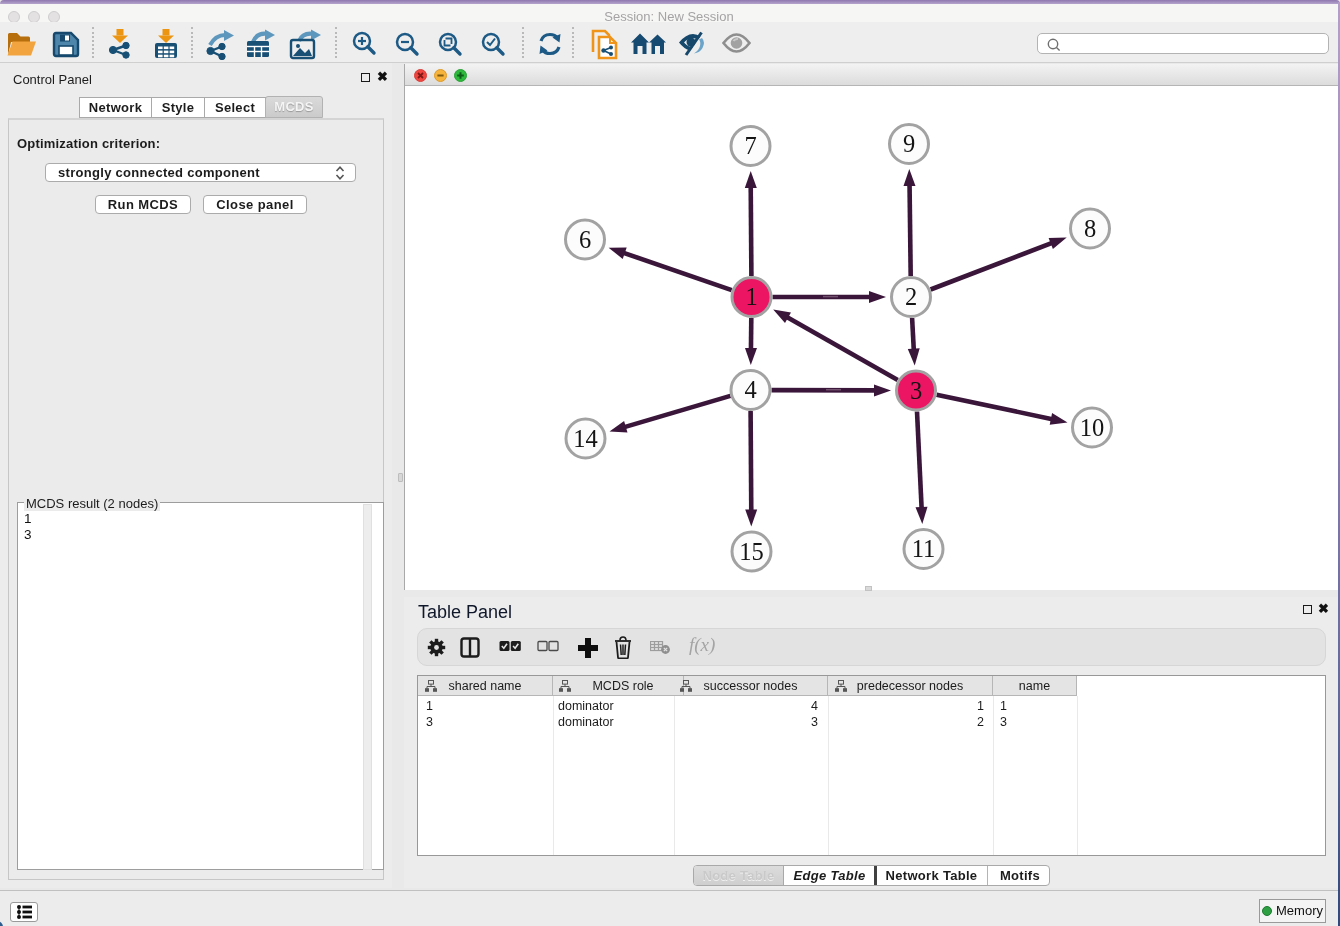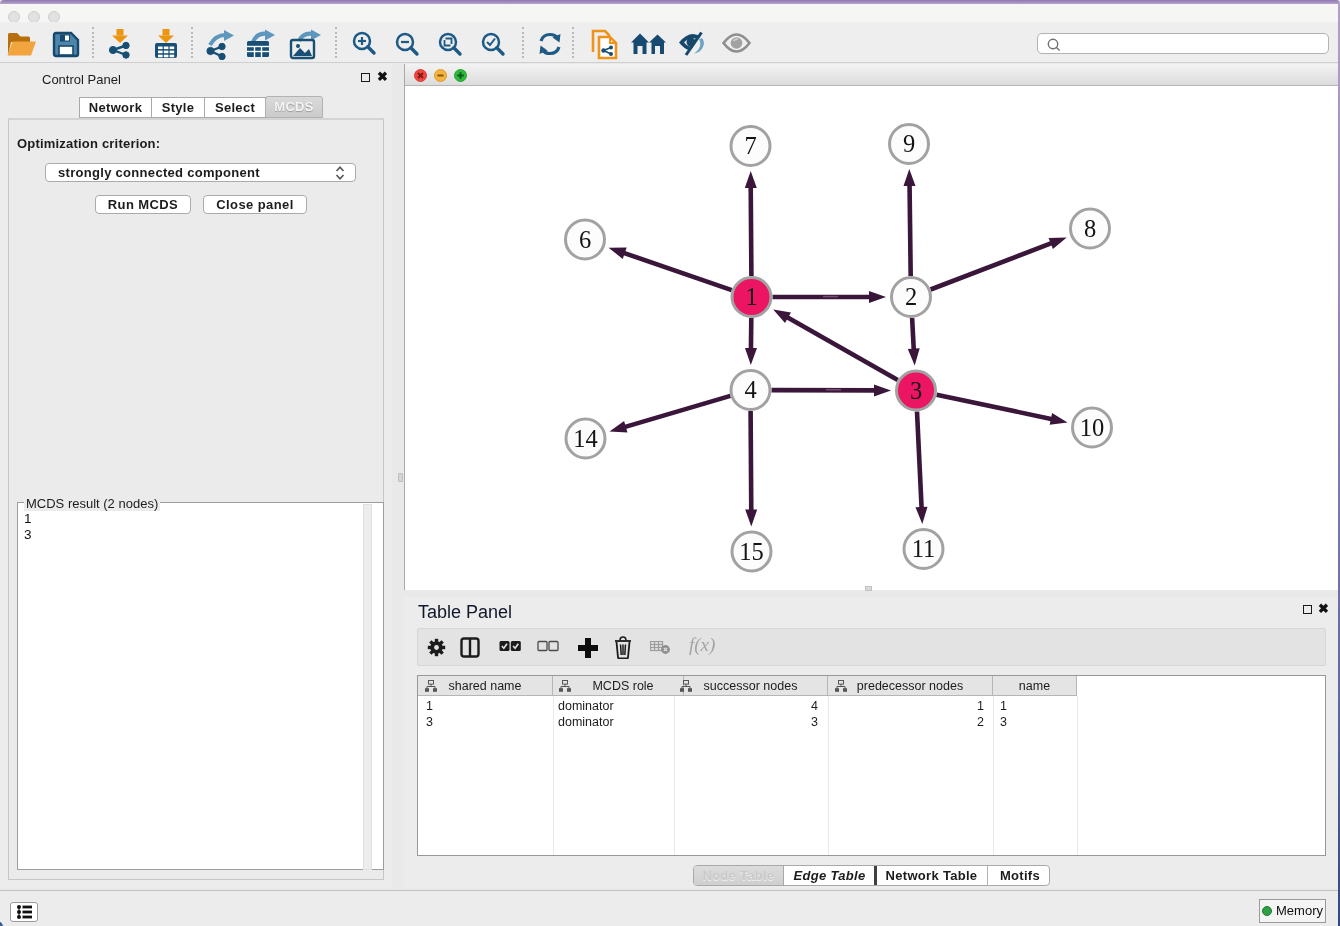--- a/index.html
+++ b/index.html
@@ -17,21 +17,21 @@
 #apptitle { position:absolute; top:5px; left:0; width:100%; text-align:center;
   font-size:13px; color:#a5a3a4; }
 #toolbar { left:0; top:22px; width:1338px; height:41px; background:#eeeeee;
   border-bottom:1px solid #cfcfcf; }
 .tsep { position:absolute; top:5px; height:31px; width:0;
   border-left:2px dotted #b9b9b9; }
 #searchbox { position:absolute; left:1037px; top:11px; width:292px; height:21px;
   background:#fff; border:1px solid #b3b3b3; border-radius:5px; }
 
 #cpanel { left:0; top:63px; width:392px; height:825px; background:#ececec; }
-#cpanel-head { position:absolute; left:13px; top:9px; font-size:13px; color:#1c1c1c;margin-left:29px; }
+#cpanel-head { position:absolute; left:13px; top:9px; font-size:13px; color:#1c1c1c; }
 .winbtn-sq { position:absolute; width:9px; height:9px; border:1.6px solid #1a1a1a; }
 .winbtn-x { position:absolute; font-size:13px; font-weight:bold; color:#111; line-height:10px; }
 .tab { position:absolute; top:0; height:21px; background:#fff; border:1px solid #a9a9a9;
   font-size:13px; font-weight:bold; letter-spacing:0.3px; color:#1c1c1c; text-align:center; line-height:19px; }
 #cpcontent { position:absolute; left:8px; top:55px; width:376px; height:762px;
   background:#ebebeb; border:1px solid #c6c6c6; border-top:2px solid #d4d4d4; }
 #optlabel { position:absolute; left:8px; top:16px; width:100%; text-align:left;
   font-size:13px; font-weight:bold; letter-spacing:0.2px; color:#1c1c1c; }
 #dropdown { position:absolute; left:36px; top:43px; width:311px; height:19px;
   background:#fff; border:1px solid #ababab; border-radius:4px; font-size:13px; font-weight:bold; letter-spacing:0.3px;
@@ -49,21 +49,21 @@
   border-left:1px solid #a9a9a9; }
 #nettitle { position:absolute; left:0; top:0; width:100%; height:22px;
   background:linear-gradient(#f3f3f3,#dcdcdc); border-bottom:1px solid #b5b5b5; }
 #nettitle .name { position:absolute; width:100%; text-align:center; top:4px;
   font-size:13px; font-weight:bold; color:#2a2a2a; }
 .mac { position:absolute; top:5px; width:13px; height:13px; border-radius:50%; }
 
 #tpanel { left:404px; top:597px; width:934px; height:291px; background:#ececec; }
 #tpanel-head { position:absolute; left:14px; top:5px; font-size:18px; color:#0f172a; }
 #ttoolbar { position:absolute; left:13px; top:31px; width:909px; height:38px;
-  background:#e3e3e3; border:1px solid #d6d6d6; border-radius:2px;padding-left:48px; }
+  background:#e3e3e3; border:1px solid #d6d6d6; border-radius:10px;padding-left:48px; }
 #ttable { position:absolute; left:13px; top:78px; width:909px; height:181px;
   background:#fff; border:1px solid #989898; }
 #thead { position:absolute; left:0; top:0; width:659px; height:20px;
   background:#e4e4e4; border-bottom:1px solid #b6b6b6; }
 .th { position:absolute; top:0; height:20px; border-right:1px solid #b6b6b6;
   font-size:12.5px; color:#1c1c1c; text-align:center; line-height:20px; }
 .colline { position:absolute; top:20px; width:1px; height:159px; background:#e9e9e9; }
 .cell { position:absolute; font-size:12.5px; color:#1c1c1c; height:16px; line-height:16px; }
 #ttabs { position:absolute; left:0; top:268px; width:100%; height:22px; }
 .seg { position:absolute; top:0; height:100%; font-size:13px; font-weight:bold; letter-spacing:0.3px;
@@ -78,20 +78,21 @@
   background:#fff; border:1px solid #9a9a9a; border-radius:3px; }
 </style>
 </head>
 <body>
 <div class="abs" id="purpletop"></div>
 <div class="abs" id="purpleright"></div>
 <div class="abs" id="titlebar">
   <div class="tl" style="left:8px;"></div>
   <div class="tl" style="left:28px;"></div>
   <div class="tl" style="left:48px;"></div>
+  <div id="apptitle">Session: New Session</div>
 </div>
 <div class="abs" id="toolbar">
   <svg style="position:absolute;left:6px;top:8px;" width="32" height="28" viewBox="0 0 32 28">
     <path d="M2 25 L2 4.5 Q2 3 3.5 3 L11 3 L14.5 6.5 L22.5 6.5 Q24 6.5 24 8 L24 12 L5 12 Z" fill="#b76e0c"></path>
     <path d="M1.5 25.5 L6.5 11.5 L30 11.5 L25 25.5 Z" fill="#f2a43e"></path>
   </svg>
   <svg style="position:absolute;left:51px;top:8px;" width="30" height="28" viewBox="0 0 30 28">
     <path d="M3 5 Q3 3 5 3 L20 3 L27 10 L27 24 Q27 26 25 26 L5 26 Q3 26 3 24 Z" fill="#4d85ab" stroke="#16496d" stroke-width="2.4"></path>
     <rect x="9" y="4.5" width="10" height="7" fill="#16496d"></rect>
     <rect x="14" y="5.5" width="4" height="5" fill="#fff"></rect>

